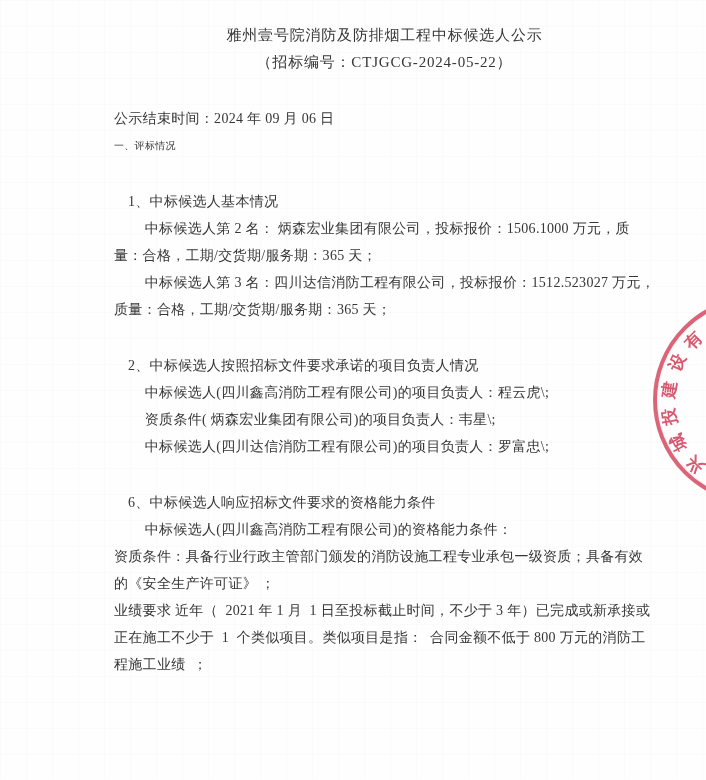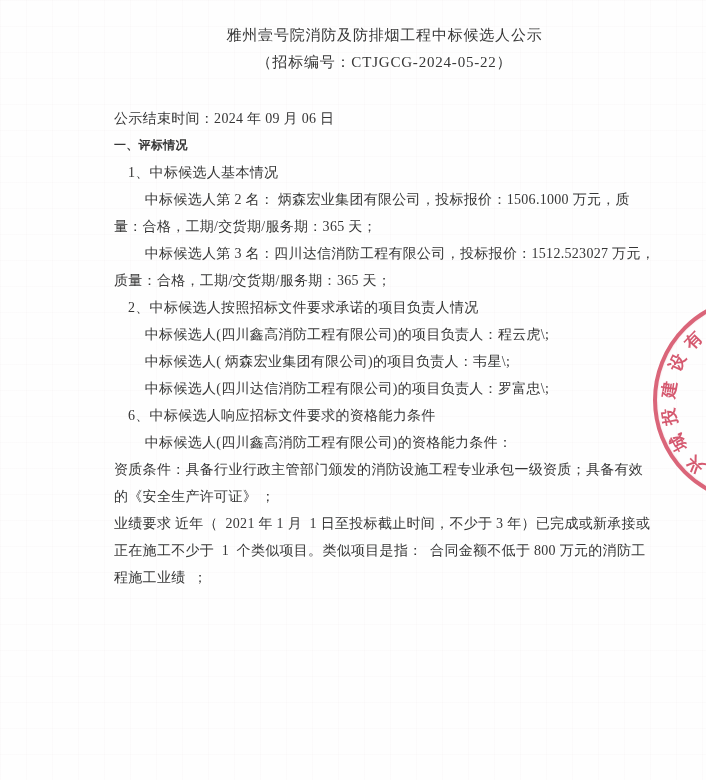--- a/index.html
+++ b/index.html
@@ -19,23 +19,23 @@
     position:absolute;
     left:114px;top:22px;
     width:541px;
     font-size:14px;
     line-height:27px;
     letter-spacing:0.3px;
   }
   .line{white-space:pre-wrap;word-break:break-all;}
   .title{text-align:center;font-size:15px;letter-spacing:0.8px;}
   .spacer{height:29px;}
-  .heading{font-weight:bold;font-size:12px;}
+  .heading{font-weight:normal;font-size:10px;}
   .plain{}
-  .num{text-indent:1em;}
+  .num{text-indent:1em;margin-top:29px;}
   .indent{text-indent:2.2em;}
   
   #seal{position:absolute;left:0;top:0;width:706px;height:780px;pointer-events:none;}
   #seal .ring{
     position:absolute;
     width:200px;height:200px;
     border:4px solid rgba(208,58,83,0.78);
     border-radius:50%;
     box-shadow:inset 0 0 2px rgba(208,58,83,0.25);
   }
@@ -55,21 +55,21 @@
       <div class="line title">雅州壹号院消防及防排烟工程中标候选人公示</div>
       <div class="line title">（招标编号：CTJGCG-2024-05-22）</div>
       <div class="line spacer"></div>
       <div class="line plain">公示结束时间：2024 年 09 月 06 日</div>
       <div class="line heading">一、评标情况</div>
       <div class="line num">1、中标候选人基本情况</div>
       <div class="line indent">中标候选人第 2 名： 炳森宏业集团有限公司，投标报价：1506.1000 万元，质量：合格，工期/交货期/服务期：365 天；</div>
       <div class="line indent">中标候选人第 3 名：四川达信消防工程有限公司，投标报价：1512.523027 万元，质量：合格，工期/交货期/服务期：365 天；</div>
       <div class="line num">2、中标候选人按照招标文件要求承诺的项目负责人情况</div>
       <div class="line indent">中标候选人(四川鑫高消防工程有限公司)的项目负责人：程云虎\;</div>
-      <div class="line indent">中标候选人( 炳森宏业集团有限公司)的项目负责人：韦星\;</div>
+      <div class="line indent">资质条件( 炳森宏业集团有限公司)的项目负责人：韦星\;</div>
       <div class="line indent">中标候选人(四川达信消防工程有限公司)的项目负责人：罗富忠\;</div>
       <div class="line num">6、中标候选人响应招标文件要求的资格能力条件</div>
       <div class="line indent">中标候选人(四川鑫高消防工程有限公司)的资格能力条件：</div>
       <div class="line plain">资质条件：具备行业行政主管部门颁发的消防设施工程专业承包一级资质；具备有效的《安全生产许可证》 ；</div>
       <div class="line plain">业绩要求 近年（  2021 年 1 月  1 日至投标截止时间，不少于 3 年）已完成或新承接或正在施工不少于  1  个类似项目。类似项目是指：  合同金额不低于 800 万元的消防工程施工业绩  ；</div>
     </div>
   <div id="seal">
     <div class="ring" style="left: 653px; top: 296px;"></div>
   <span class="seal-char" style="left: 686.87px; top: 453.302px; transform: rotate(-136deg); color: rgba(203, 52, 78, 0.816);">兴</span>
       <span class="seal-char" style="left: 670.301px; top: 431.313px; transform: rotate(-118deg); color: rgba(203, 52, 78, 0.816);">城</span>

